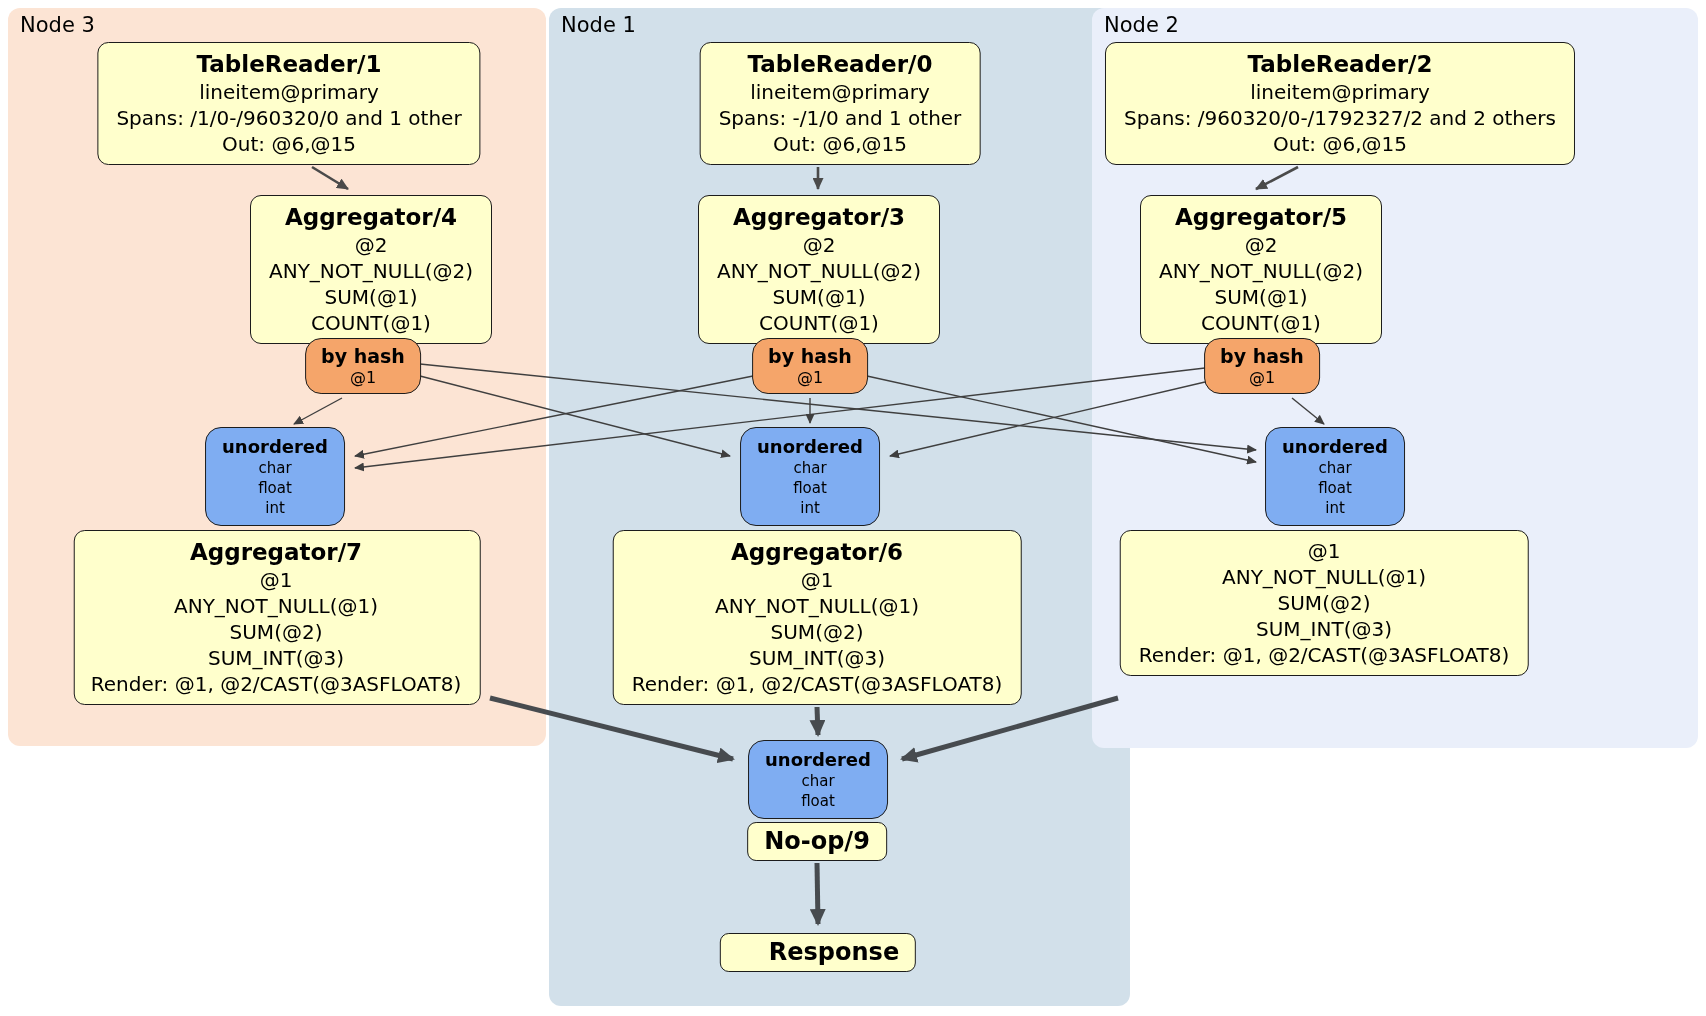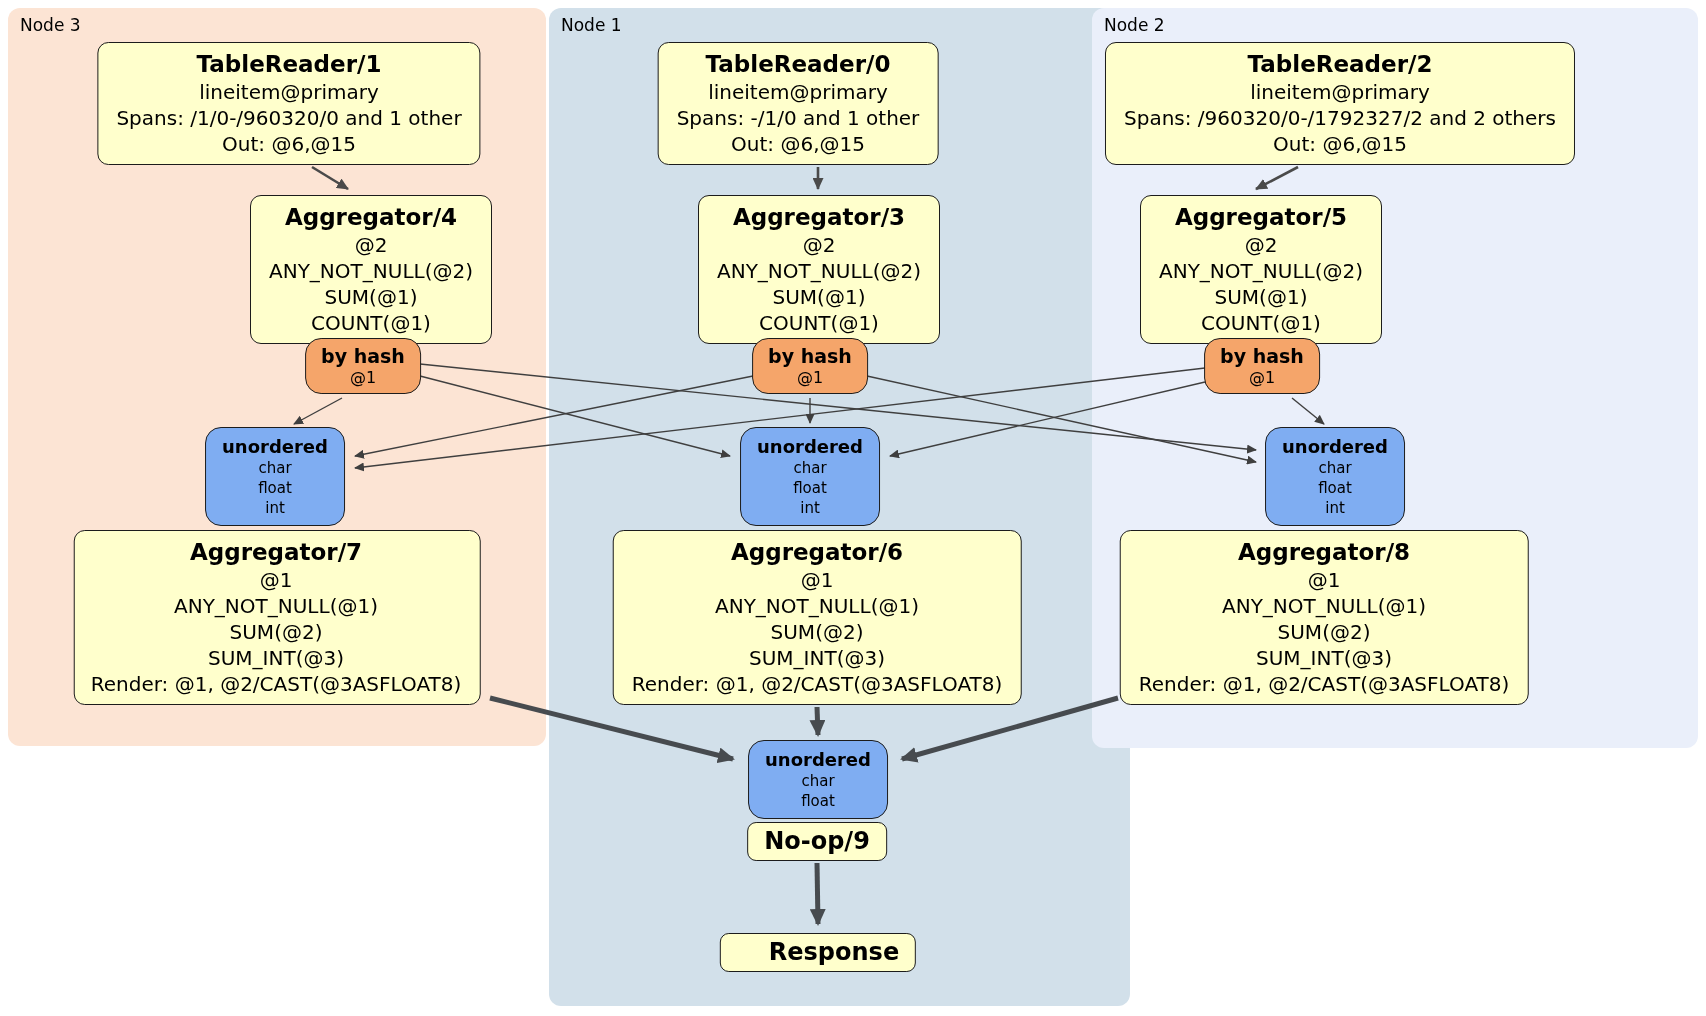--- a/index.html
+++ b/index.html
@@ -1,21 +1,21 @@
 <!DOCTYPE html>
 <html><head>
 <meta charset="utf-8">
 <style>
   html,body{margin:0;padding:0;background:#ffffff;}
   body{font-family:"DejaVu Sans","Liberation Sans",sans-serif;color:#000;}
   .canvas{position:relative;width:1706px;height:1016px;background:#ffffff;overflow:hidden;}
 
   
   .region{position:absolute;border-radius:12px;z-index:0;}
-  .region-label{position:absolute;top:6px;left:12px;font-size:17px;line-height:22px;color:#000;}
+  .region-label{position:absolute;top:6px;left:12px;font-size:21px;line-height:22px;color:#000;}
 
   
   svg.edges{position:absolute;left:0;top:0;width:1706px;height:1016px;z-index:2;}
 
   
   .pbox{position:absolute;transform:translateX(-50%);background:#ffffcc;border:1.6px solid #1c1c1c;
         border-radius:11px;padding:7px 18px;text-align:center;white-space:nowrap;z-index:3;}
   .pbox .t{font-weight:bold;font-size:23px;line-height:29px;}
   .pbox .l{font-size:20px;line-height:26px;}
 
@@ -114,21 +114,21 @@
 
   <div class="pbox" style="left:277px;top:530px;padding-left:16px;">
     <div class="t">Aggregator/7</div>
     <div class="l">@1</div>
     <div class="l">ANY_NOT_NULL(@1)</div>
     <div class="l">SUM(@2)</div>
     <div class="l">SUM_INT(@3)</div>
     <div class="l">Render: @1, @2/CAST(@3ASFLOAT8)</div>
   </div>
 
-  <div class="pbox" style="left:798px;top:42px;">
+  <div class="pbox" style="left:840px;top:42px;">
     <div class="t">TableReader/0</div>
     <div class="l">lineitem@primary</div>
     <div class="l">Spans: -/1/0 and 1 other</div>
     <div class="l">Out: @6,@15</div>
   </div>
 
   <div class="pbox" style="left:819px;top:195px;">
     <div class="t">Aggregator/3</div>
     <div class="l">@2</div>
     <div class="l">ANY_NOT_NULL(@2)</div>
@@ -178,21 +178,20 @@
   </div>
 
   <div class="sync" style="left:1335px;top:427px;">
     <div class="t">unordered</div>
     <div class="l">char</div>
     <div class="l">float</div>
     <div class="l">int</div>
   </div>
 
   <div class="pbox" style="left:1324px;top:530px;">
-    <div class="t">Aggregator/8</div>
     <div class="l">@1</div>
     <div class="l">ANY_NOT_NULL(@1)</div>
     <div class="l">SUM(@2)</div>
     <div class="l">SUM_INT(@3)</div>
     <div class="l">Render: @1, @2/CAST(@3ASFLOAT8)</div>
   </div>
 
   <div class="sync" style="left:818px;top:740px;">
     <div class="t">unordered</div>
     <div class="l">char</div>

